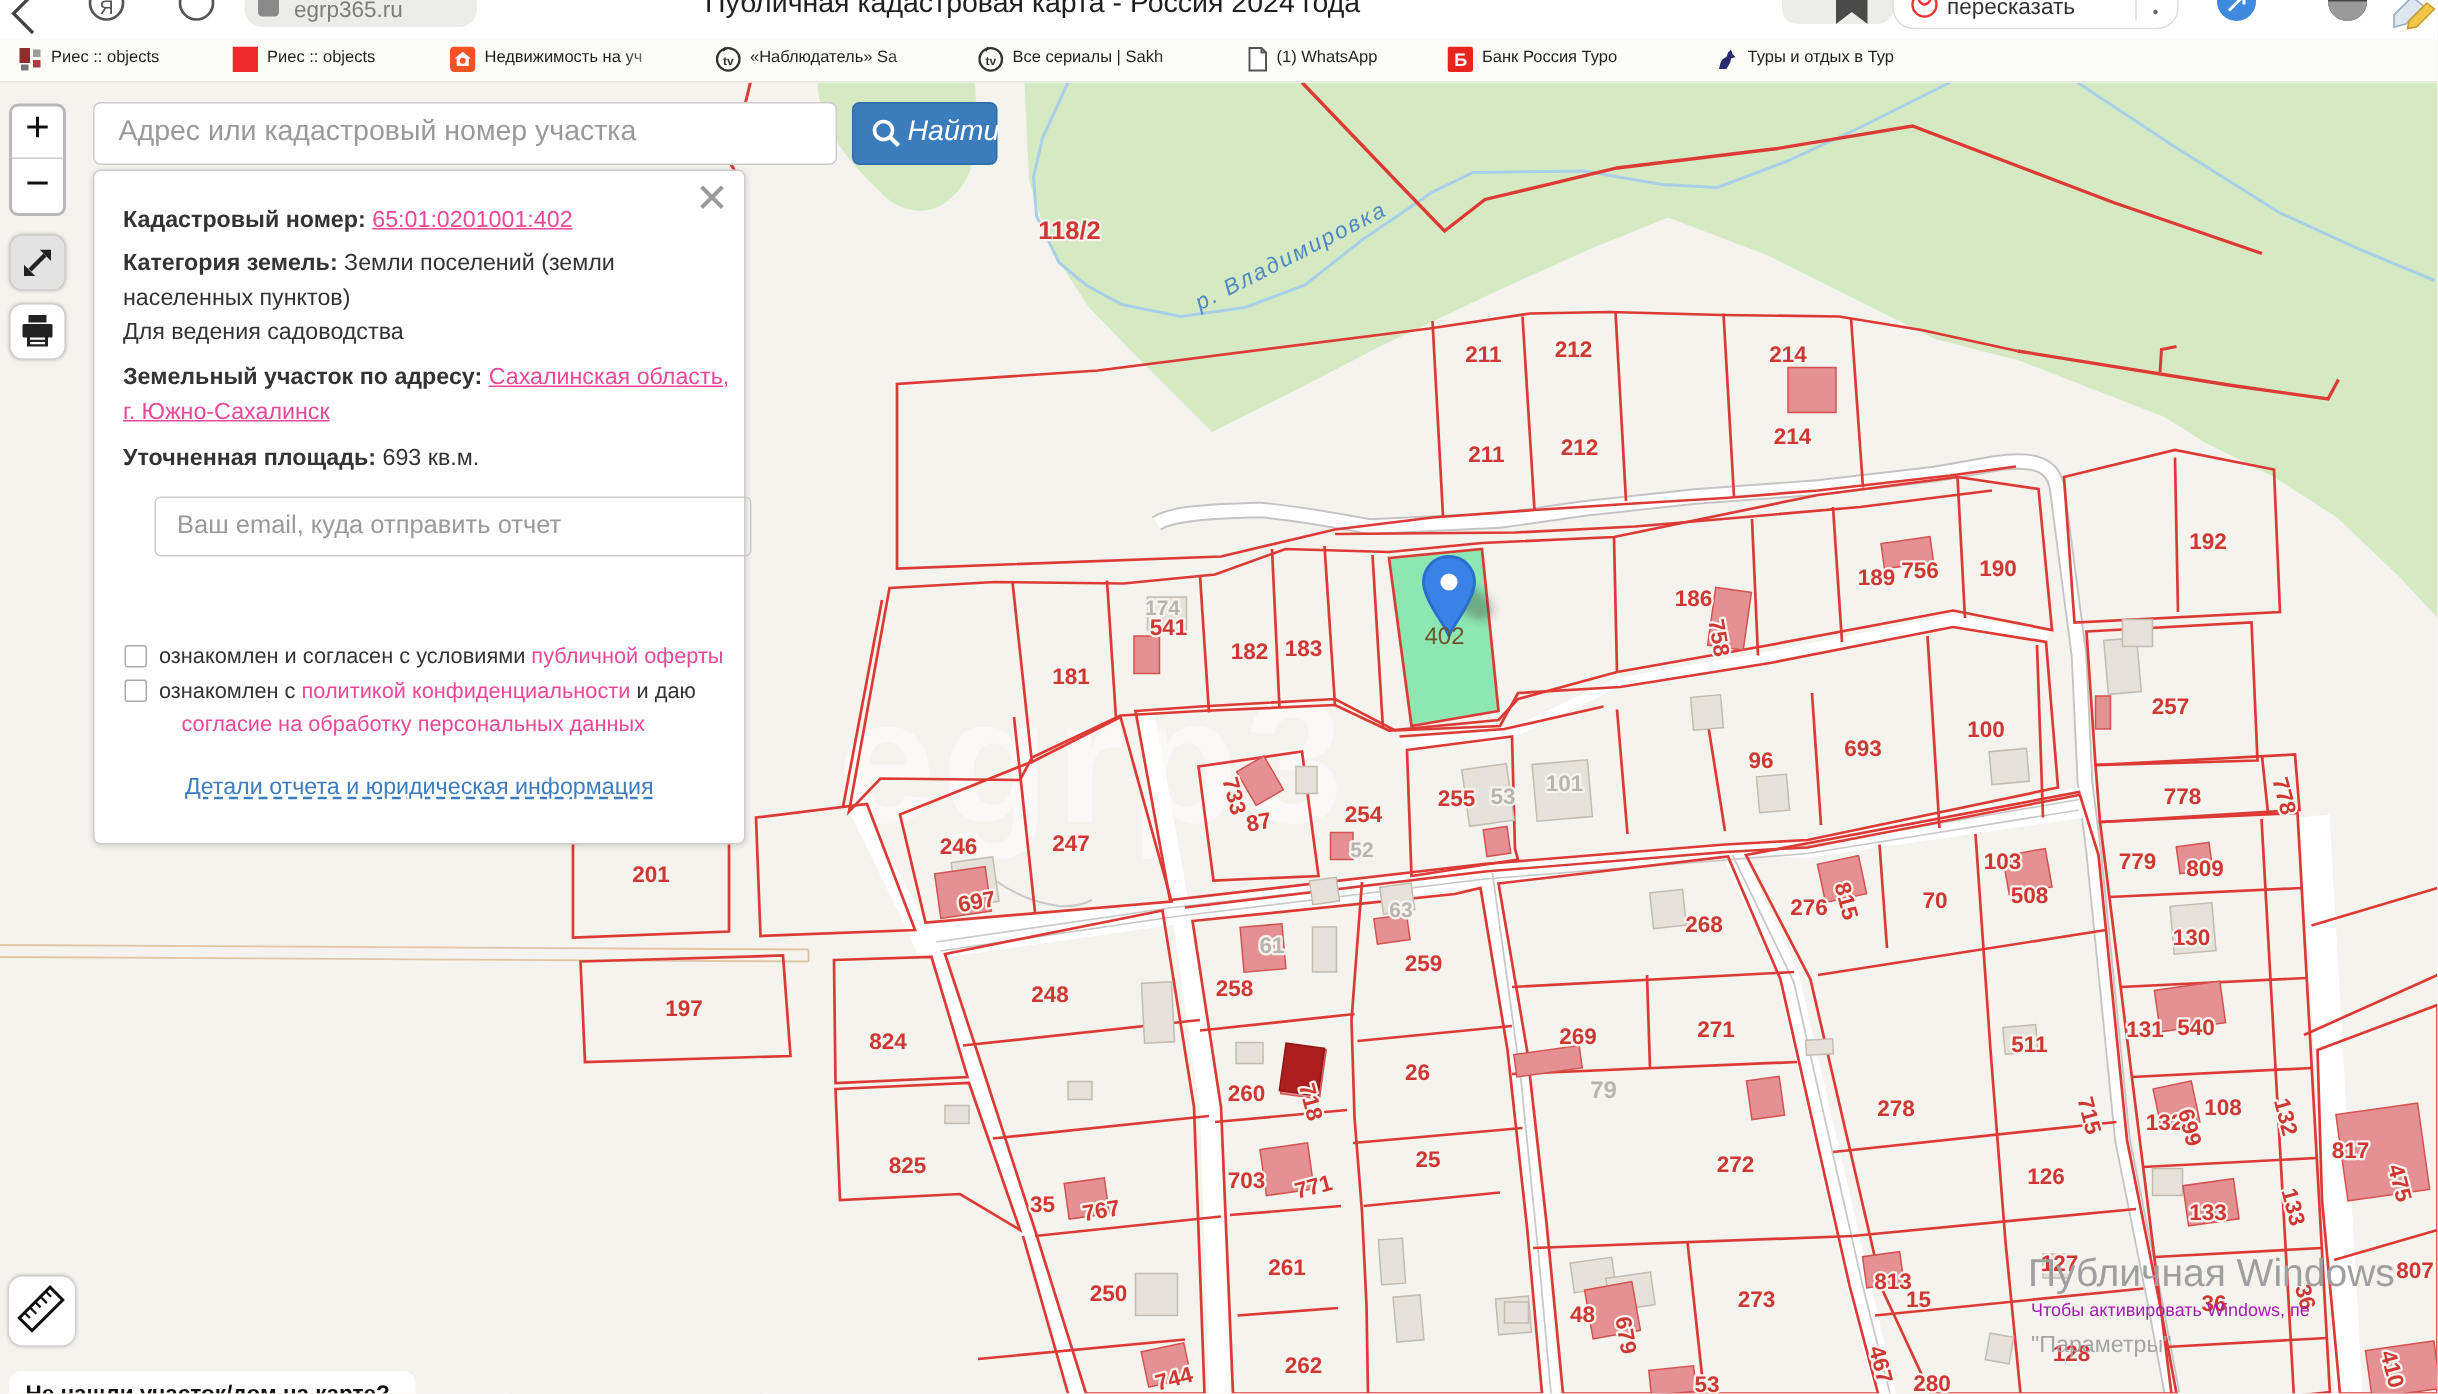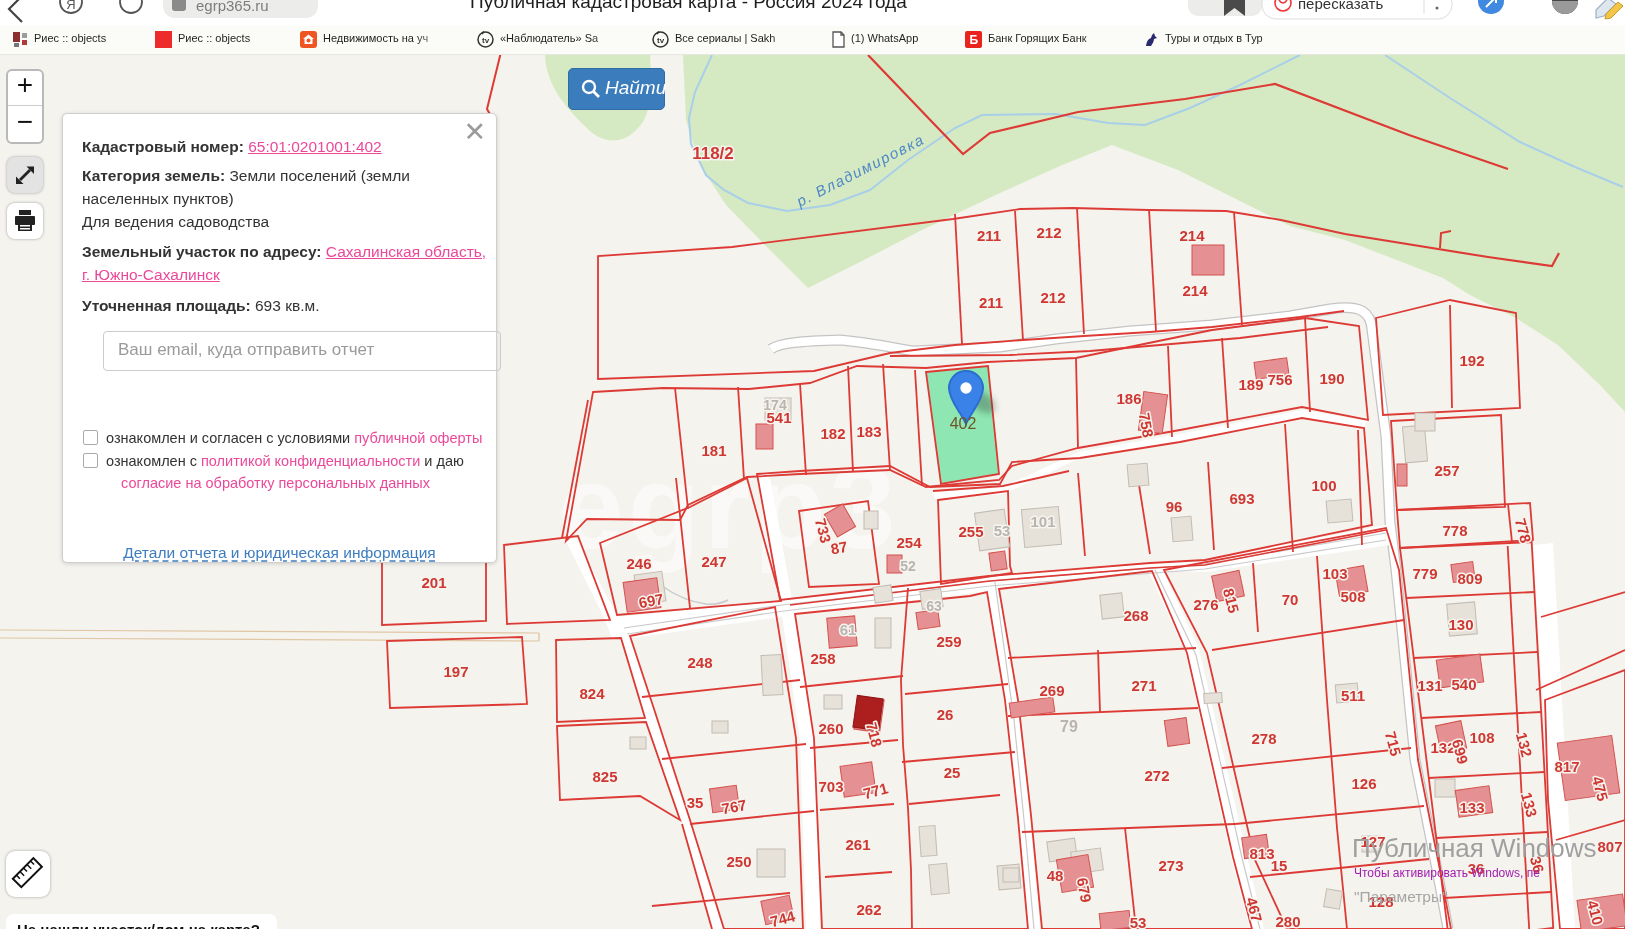--- a/index.html
+++ b/index.html
@@ -21,21 +21,21 @@
   .btn2 { position:absolute; width:36px; height:36px; background:#fff; border-radius:8px; box-shadow:0 0 3px rgba(0,0,0,.35); z-index:5; }
   #panel { position:absolute; left:62px; top:113px; width:435px; height:450px; background:#fff; border:1px solid #cfcfcf; border-radius:5px; box-shadow:0 1px 4px rgba(0,0,0,.15); font-size:15.5px; color:#333; z-index:6; }
   .pt { position:absolute; left:19px; white-space:nowrap; }
   a.lnk { color:#ec4899; text-decoration:underline; }
   #closex { position:absolute; right:10px; top:2px; font-size:27px; color:#9a9a9a; }
   #email { position:absolute; left:20px; top:217px; width:398px; height:40px; border:1px solid #ccc; border-radius:4px;margin-left:20px; }
   #email span { position:absolute; left:14px; top:8px; font-size:17px; color:#9a9a9a; }
   #greenbtn { position:absolute; left:20px; top:263px; width:398px; height:45px; background:#54b054; border-radius:4px; color:#fff; font-size:17.5px; text-align:center; line-height:45px; }
   .cb { position:absolute; left:20px; width:15px; height:15px; border:1px solid #aaa; border-radius:2px; background:#fff; }
   .cbl { position:absolute; left:43px; font-size:14.5px; color:#333; white-space:nowrap; }
-  .centerlink { position:absolute; width:100%; text-align:center; font-size:15.5px;margin-top:28px; }
+  .centerlink { position:absolute; width:100%; text-align:center; font-size:15.5px; }
   a.dash { color:#3d7dbf; text-decoration:underline; text-decoration-style:dashed; text-underline-offset:3px; }
   #bottombox { position:absolute; left:6px; top:914px; width:271px; height:30px; background:#fff; border-radius:8px 8px 0 0; z-index:5; }
   #bottombox span { position:absolute; left:11px; top:7px; font-size:15px; font-weight:bold; color:#111; }
   #act1 { position:absolute; left:1352px; top:833px; font-size:26px; color:#9f9f9f; z-index:4; }
   #act2 { position:absolute; left:1354px; top:866px; font-size:12px; color:#a21caf; z-index:4; }
   #act3 { position:absolute; left:1354px; top:888px; font-size:15.5px; color:#a5a5a5; z-index:4; }
 </style>
 </head>
 <body>
 <div id="page">
@@ -378,26 +378,29 @@
     <span class="bm fade" style="left:675px;width:136px">Все сериалы | Sakh</span>
     <svg class="ic" style="left:830px;top:5px" viewBox="0 0 17 17">
         <path d="M3,1 L11,1 L14,4 L14,16 L3,16 Z" fill="#fff" stroke="#555" stroke-width="1.3"></path>
         <path d="M11,1 L11,4 L14,4" fill="none" stroke="#555" stroke-width="1.3"></path>
       </svg>
     <span class="bm" style="left:851px">(1) WhatsApp</span>
     <svg class="ic" style="left:965px;top:5px" viewBox="0 0 17 17">
         <rect x="0" y="0" width="17" height="17" rx="2" fill="#e8241c"></rect>
         <text x="4.5" y="13" font-size="12" font-weight="bold" fill="#fff" font-family="Liberation Sans">Б</text>
       </svg>
-    <span class="bm fade" style="left:988px;width:134px">Банк Горящих Банк</span>
+    <span class="bm fade" style="left:988px;width:134px">Банк Россия Туро</span>
     <svg class="ic" style="left:1143px;top:5px" viewBox="0 0 17 17">
         <path d="M3,15 C4,10 5,8 8,7 L9,4 L11,2 L12,5 L14,7 L11,8 C11,11 9,13 8,15 Z" fill="#2a2a6e"></path>
       </svg>
     <span class="bm fade" style="left:1165px;width:136px">Туры и отдых в Тур</span>
   </div>
+  <div id="search">
+      <span>Адрес или кадастровый номер участка</span>
+    </div>
   <div id="findbtn">
     <svg width="22" height="22" style="position:absolute;left:11px;top:9px" viewBox="0 0 22 22">
         <circle cx="9" cy="9" r="6" fill="none" stroke="#fff" stroke-width="2.4"></circle>
         <line x1="13.5" y1="13.5" x2="19" y2="19" stroke="#fff" stroke-width="2.8"></line>
       </svg>
     <span>Найти</span>
   </div>
   <div id="zoomctl" class="ctl">
       <div id="zplus">+</div>
       <div id="zminus">−</div>

